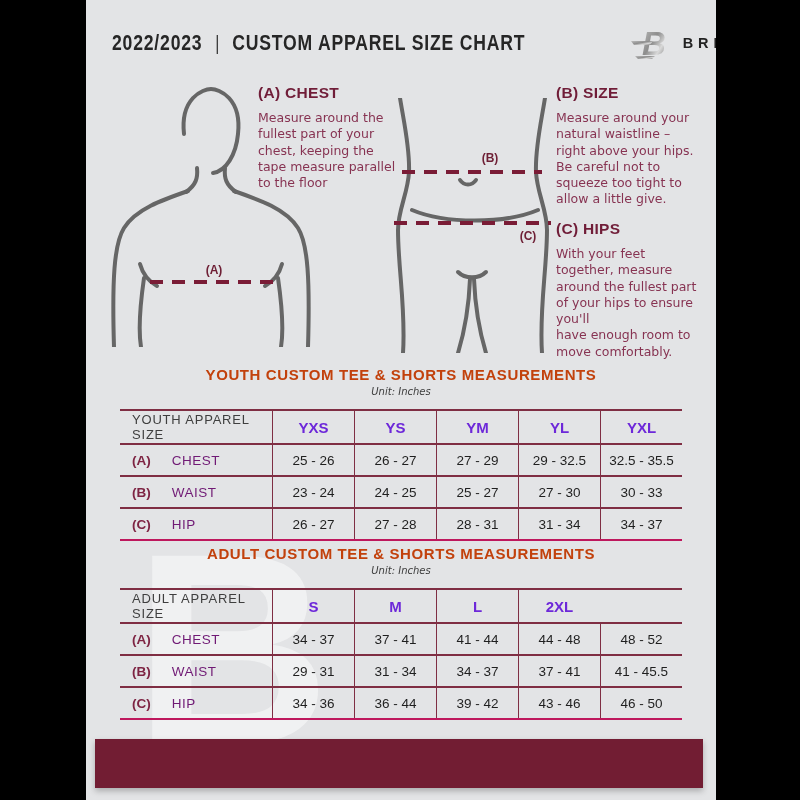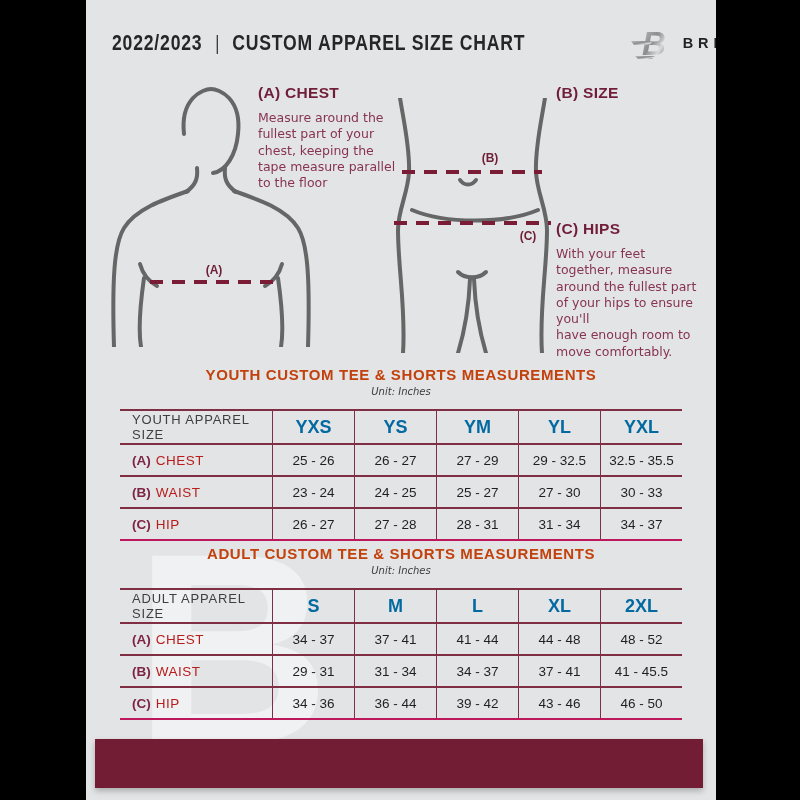--- a/index.html
+++ b/index.html
@@ -48,23 +48,23 @@
   .tr{display:grid;grid-template-columns:152px repeat(5,1fr);}
   .tr + .tr{border-top:2px solid #7f2e43;}
   .td{
     display:flex;align-items:center;justify-content:center;
     font-size:13.5px;color:#1f1f1f;height:30px;
   }
   .tr.hrow .td{height:32px;}
   .td + .td{border-left:1.5px solid #7f2e43;}
   .td.lbl{justify-content:flex-start;padding-left:12px;}
   .hrow .td.lbl{font-size:13px;color:#3f3f3f;letter-spacing:.8px;font-weight:400;}
-  .hrow .td{font-weight:700;font-size:18px;color:#0369a1;}
+  .hrow .td{font-weight:700;font-size:15px;color:#6d28d9;}
   .row-letter{color:#7e2443;font-weight:700;margin-right:5px;}
-  .row-name{color:#b91c1c;letter-spacing:.5px;}
+  .row-name{color:#701a75;letter-spacing:.5px;margin-left:16px;}
   
   .footer-bar{
     position:absolute;left:9px;top:739px;width:608px;height:49px;
     background:#721d33;box-shadow:0 3px 6px rgba(0,0,0,.25);z-index:3;
   }
   .watermark{
     position:absolute;left:48px;top:538px;z-index:1;
     font-size:272px;line-height:.82;font-weight:700;color:rgba(251,251,252,.55);
     font-family:"Liberation Sans",sans-serif;user-select:none;
   }
@@ -136,20 +136,26 @@
       <path d="M84,181 C85,206 89,232 96,255"></path>
     </g>
     <line x1="12" y1="74" x2="152" y2="74" stroke="#7a1c36" stroke-width="4" stroke-dasharray="13 9"></line>
     <line x1="4" y1="125" x2="161" y2="125" stroke="#7a1c36" stroke-width="4" stroke-dasharray="13 9"></line>
     <text x="100" y="64" text-anchor="middle" font-size="12" font-weight="700" fill="#6e1f35">(B)</text>
     <text x="138" y="142" text-anchor="middle" font-size="12" font-weight="700" fill="#6e1f35">(C)</text>
   </svg>
 
   <div class="instr" style="left:470px;top:84px;width:158px;">
     <h3>(B) SIZE</h3>
+    <p>Measure around your
+natural waistline –
+right above your hips.
+Be careful not to
+squeeze too tight to
+allow a little give.</p>
   </div>
 
   <div class="instr" style="left:470px;top:220px;width:162px;">
     <h3>(C) HIPS</h3>
     <p>With your feet
 together, measure
 around the fullest part
 of your hips to ensure
 you'll
 have enough room to
@@ -211,21 +217,20 @@
     <div class="t">ADULT CUSTOM TEE &amp; SHORTS MEASUREMENTS</div>
     <div class="u">Unit: Inches</div>
   </div>
 
   <div class="size-table" style="top:588px;">
     <div class="tr hrow">
       <div class="td lbl">ADULT APPAREL SIZE</div>
       <div class="td">S</div>
       <div class="td">M</div>
       <div class="td">L</div>
-      <div class="td">XL</div>
       <div class="td">2XL</div>
     </div>
     <div class="tr">
       <div class="td lbl">
         <span class="row-letter">(A)</span>
         <span class="row-name">CHEST</span>
       </div>
       <div class="td">34 - 37</div>
       <div class="td">37 - 41</div>
       <div class="td">41 - 44</div>

